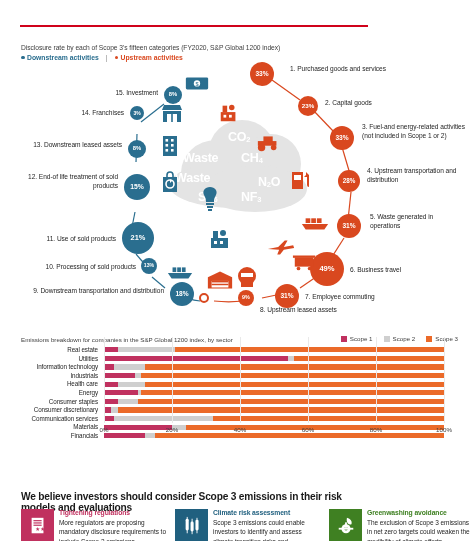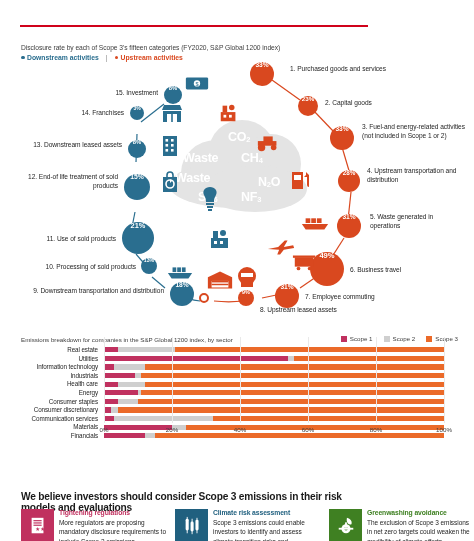--- a/index.html
+++ b/index.html
@@ -38,21 +38,21 @@
   .lg-down { color:#2a6e8f; }
   .lg-up { color:#d9481f; }
   .lg-sep { color:#888; font-weight:normal; margin:0 3px; }
 
   
   .chain { position:absolute; left:0; top:62px; width:458px; height:250px;text-decoration:underline; }
   .chain svg { position:absolute; left:0; top:0; }
 
   .node {
     position:absolute; border-radius:50%;
-    display:flex; align-items:flex-start; justify-content:center;
+    display:flex; align-items:center; justify-content:center;
     color:#fff; font-weight:bold; line-height:1;
   }
   .node.up { background:#d9481f; }
   .node.down { background:#2a6e8f; }
   .node.hollow { background:#fff; border:2px solid #d9481f; }
 
   .nlabel {
     position:absolute; font-size:6.6px; color:#1f1f1f; line-height:9.2px;
     letter-spacing:-0.05px;
   }

